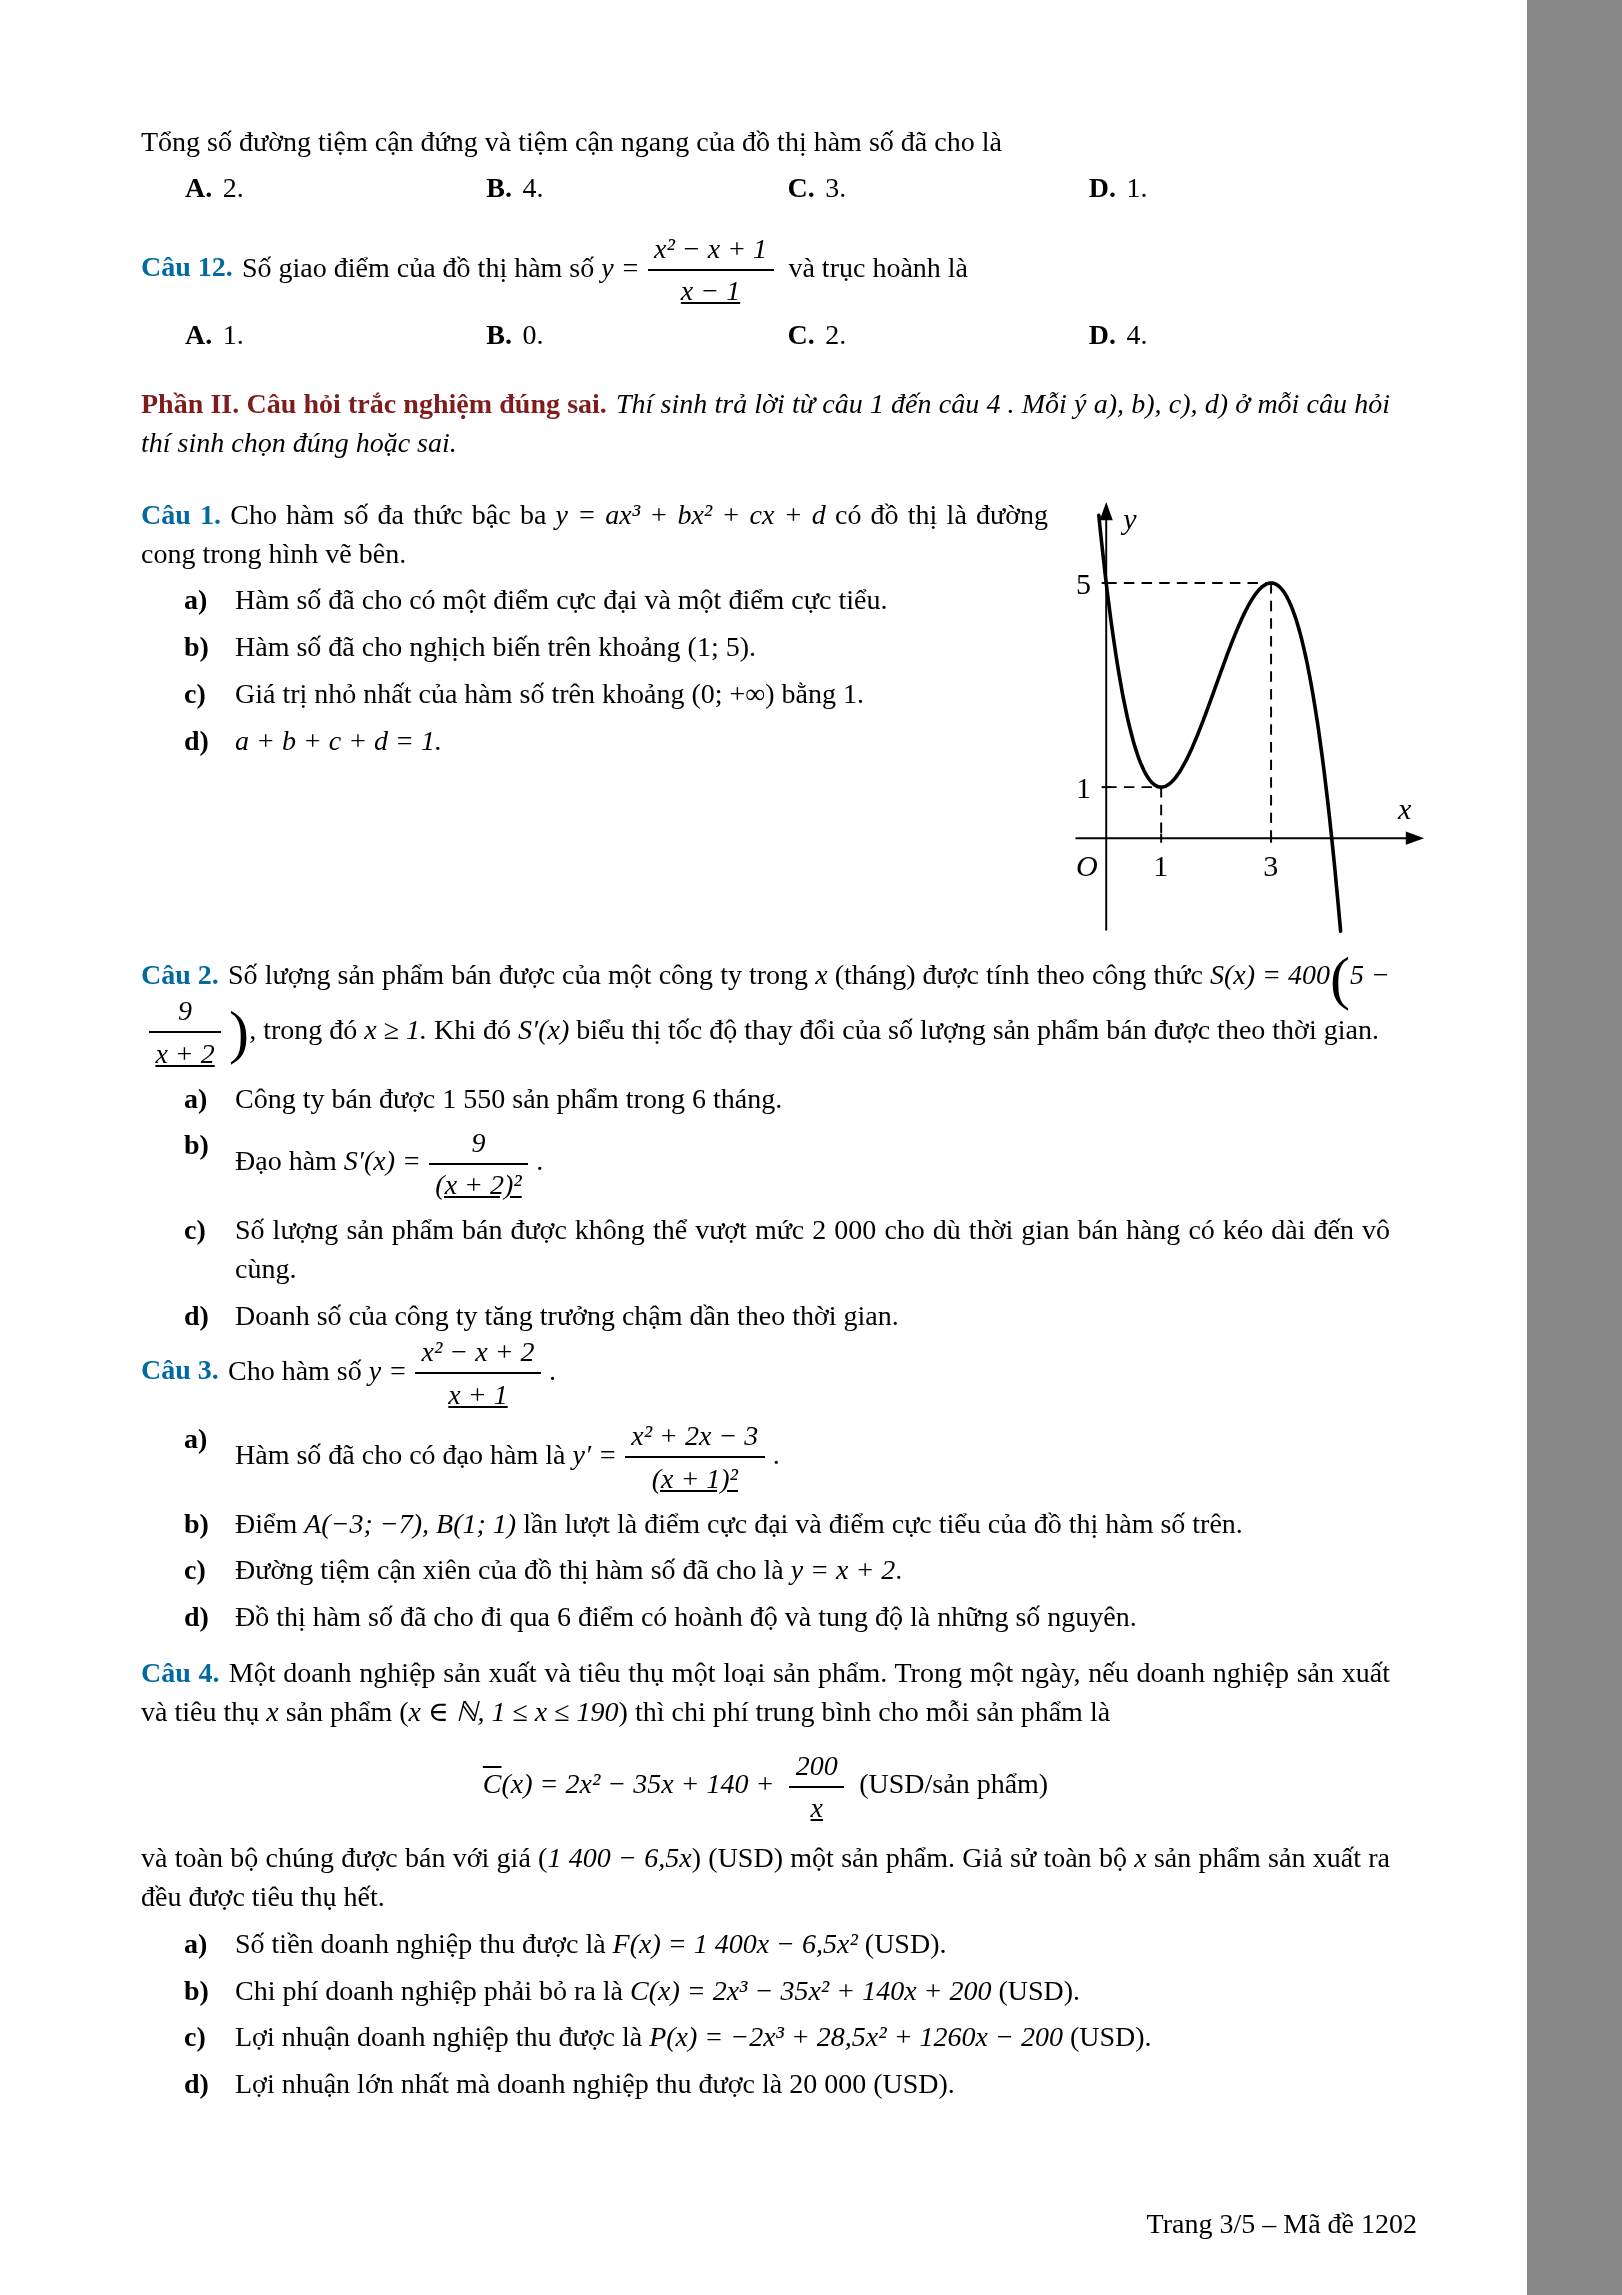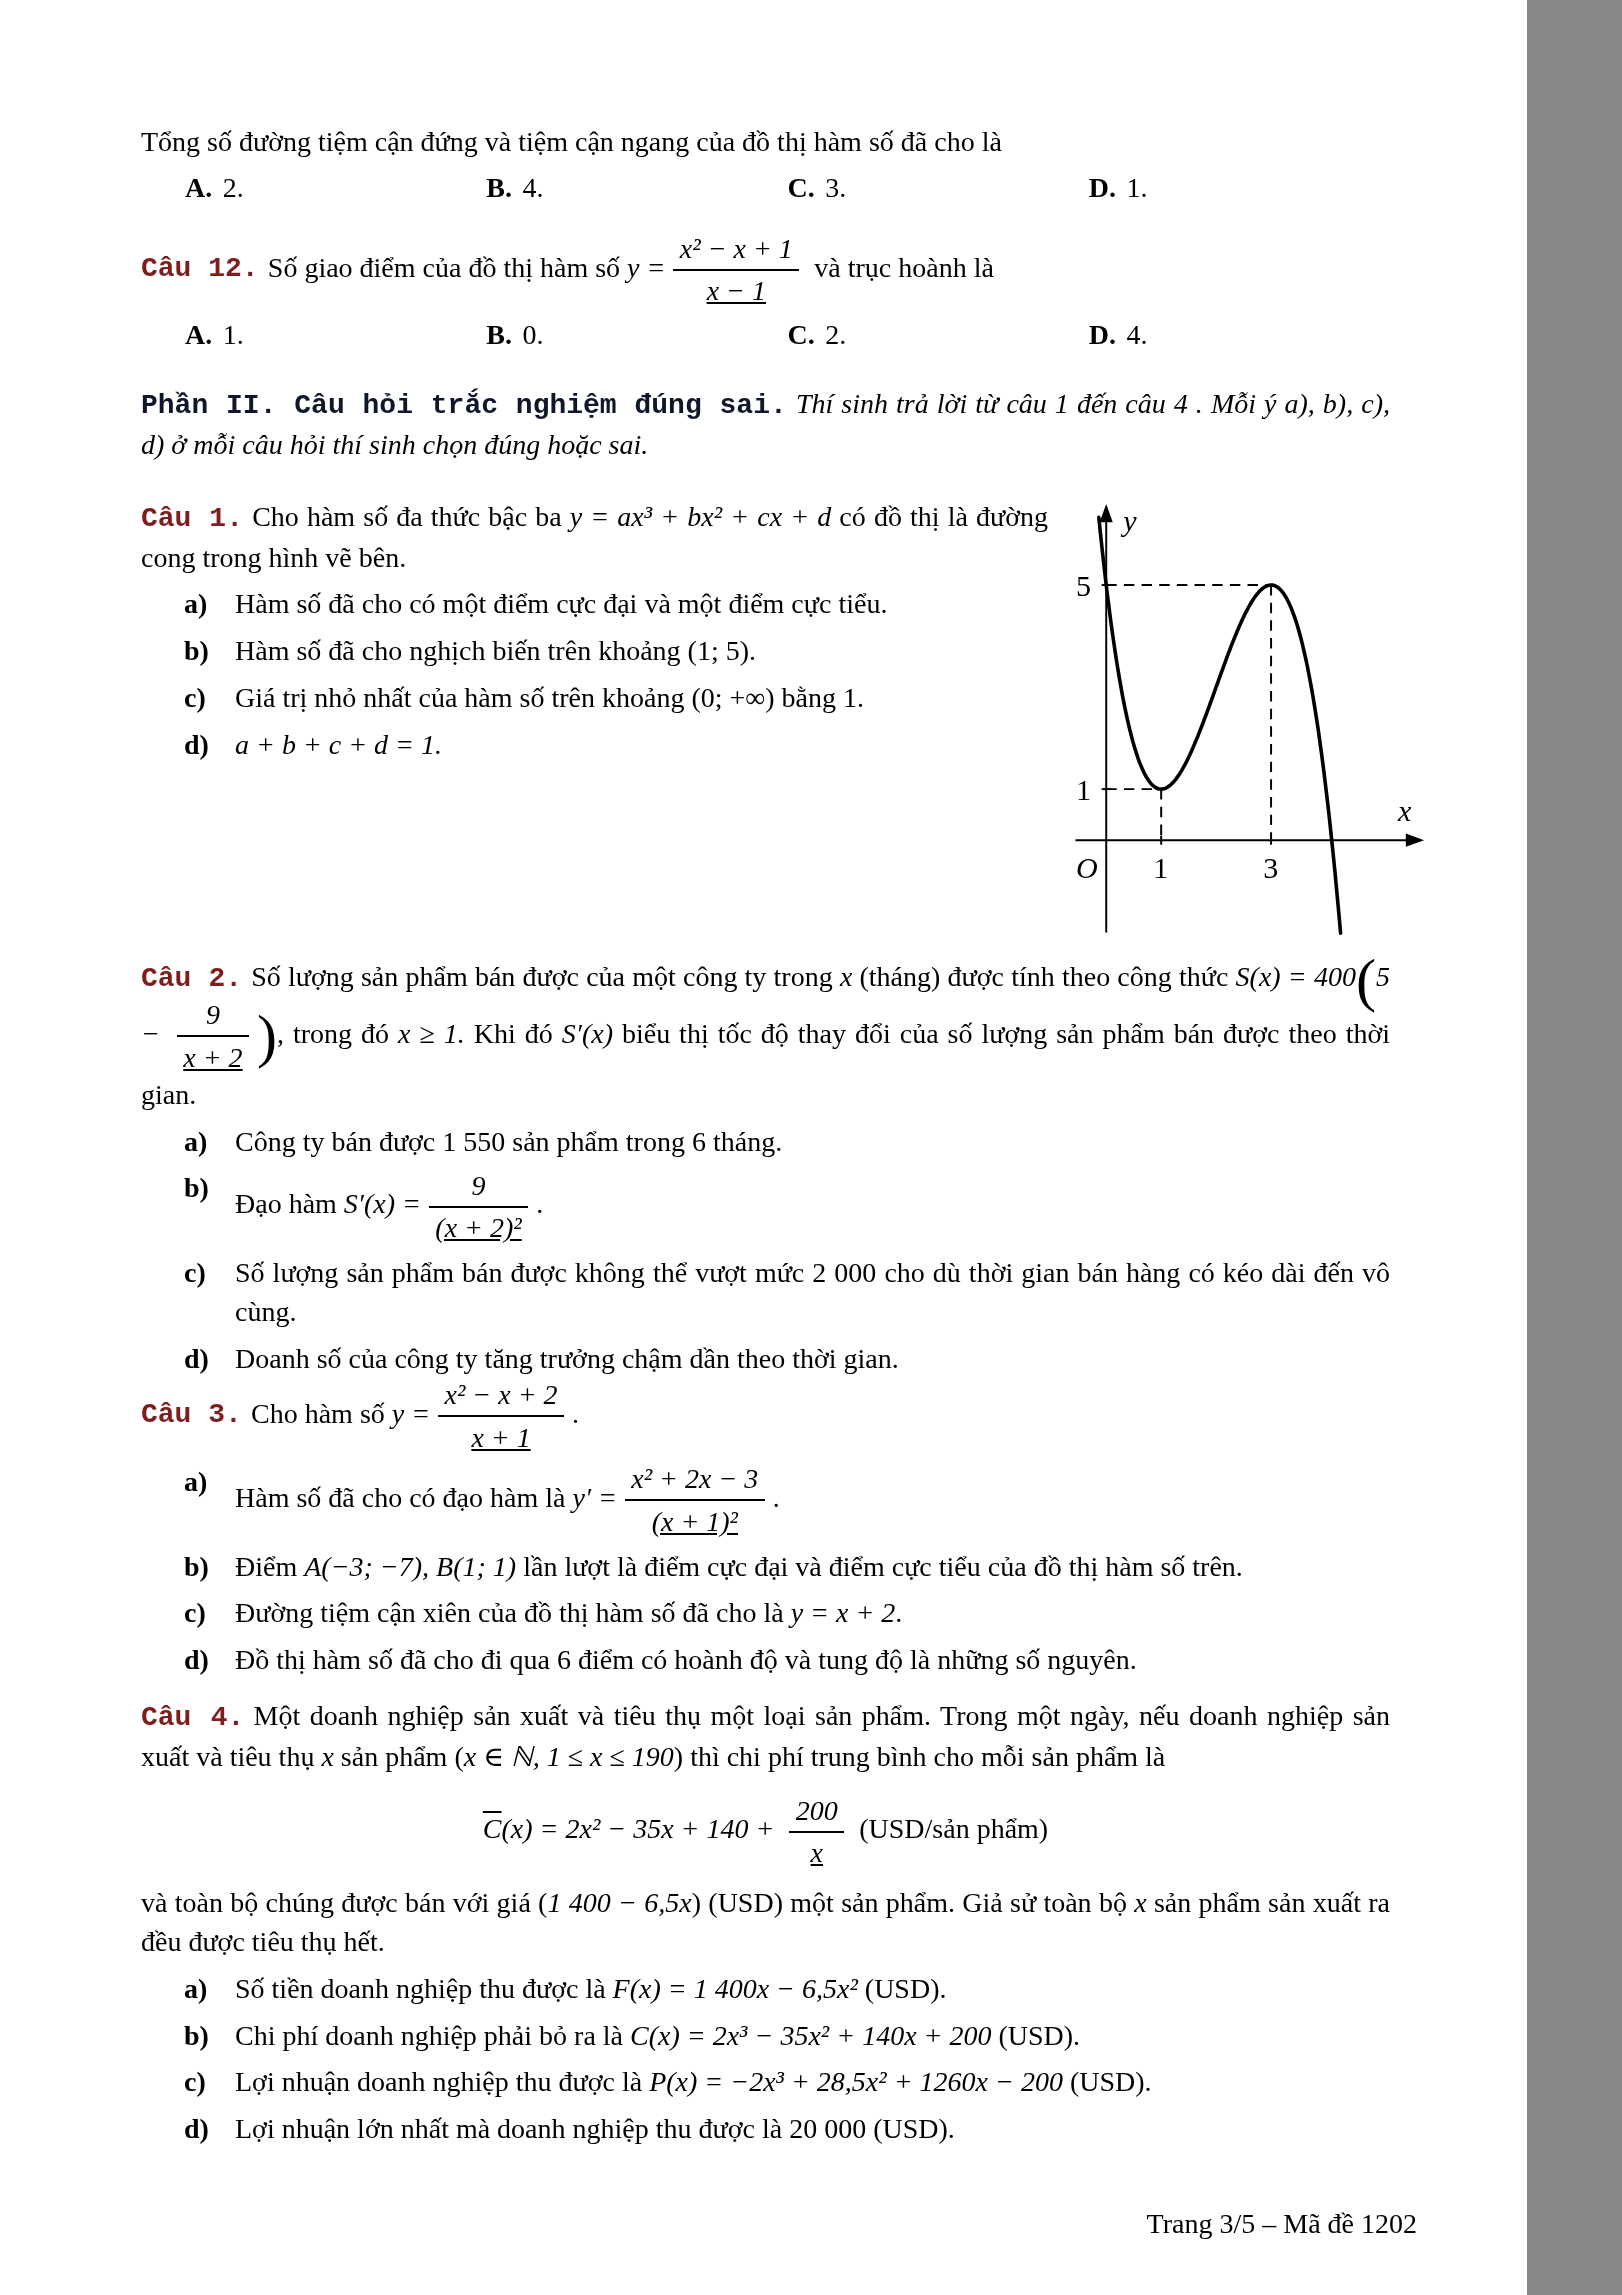--- a/index.html
+++ b/index.html
@@ -1,21 +1,21 @@
 <!DOCTYPE html>
 <html style="font-size:10.5px"><head>
 <meta charset="utf-8">
 <style>
   html,body{margin:0;padding:0;background:#888;}
   .page{position:relative;width:1527px;height:2295px;background:#ffffff;box-sizing:border-box;
         padding:122px 137px 0 141px;font-family:"Liberation Serif","DejaVu Serif",serif;
         font-size:28px;line-height:39px;color:#000;text-align:justify;overflow:hidden;}
   p{margin:0;}
-  .qlabel{color:#7f1d1d;font-weight:bold;margin-right:9.2px;font-family:Liberation Mono, monospace;}
-  .red-head{color:#0f172a;font-family:Liberation Mono, monospace;font-weight:bold;margin-right:9.2px;margin-top:37px;}
+  .qlabel{color:#0369a1;font-weight:bold;margin-right:9.2px;}
+  .red-head{color:#7f1d1d;font-family:Liberation Serif, serif;font-weight:bold;margin-right:9.2px;margin-top:37px;}
   .instr{font-style:italic;}
   .m{font-style:italic;}
   .opts{display:flex;padding-left:44px;margin-top:6.5px;text-align:left;}
   .opt{width:25%;}
   .olabel{font-weight:bold;margin-right:10.5px;}
   .item{display:flex;margin-top:7.9px;padding-left:43px;}
   .ilabel{font-weight:bold;flex:none;width:51px;}
   .itext{flex:1;}
   .frac{display:inline-block;vertical-align:middle;text-align:center;margin:0 7.9px;line-height:1.12;}
   .fnum{display:block;padding:1.3px 6.5px 4.6px;}

